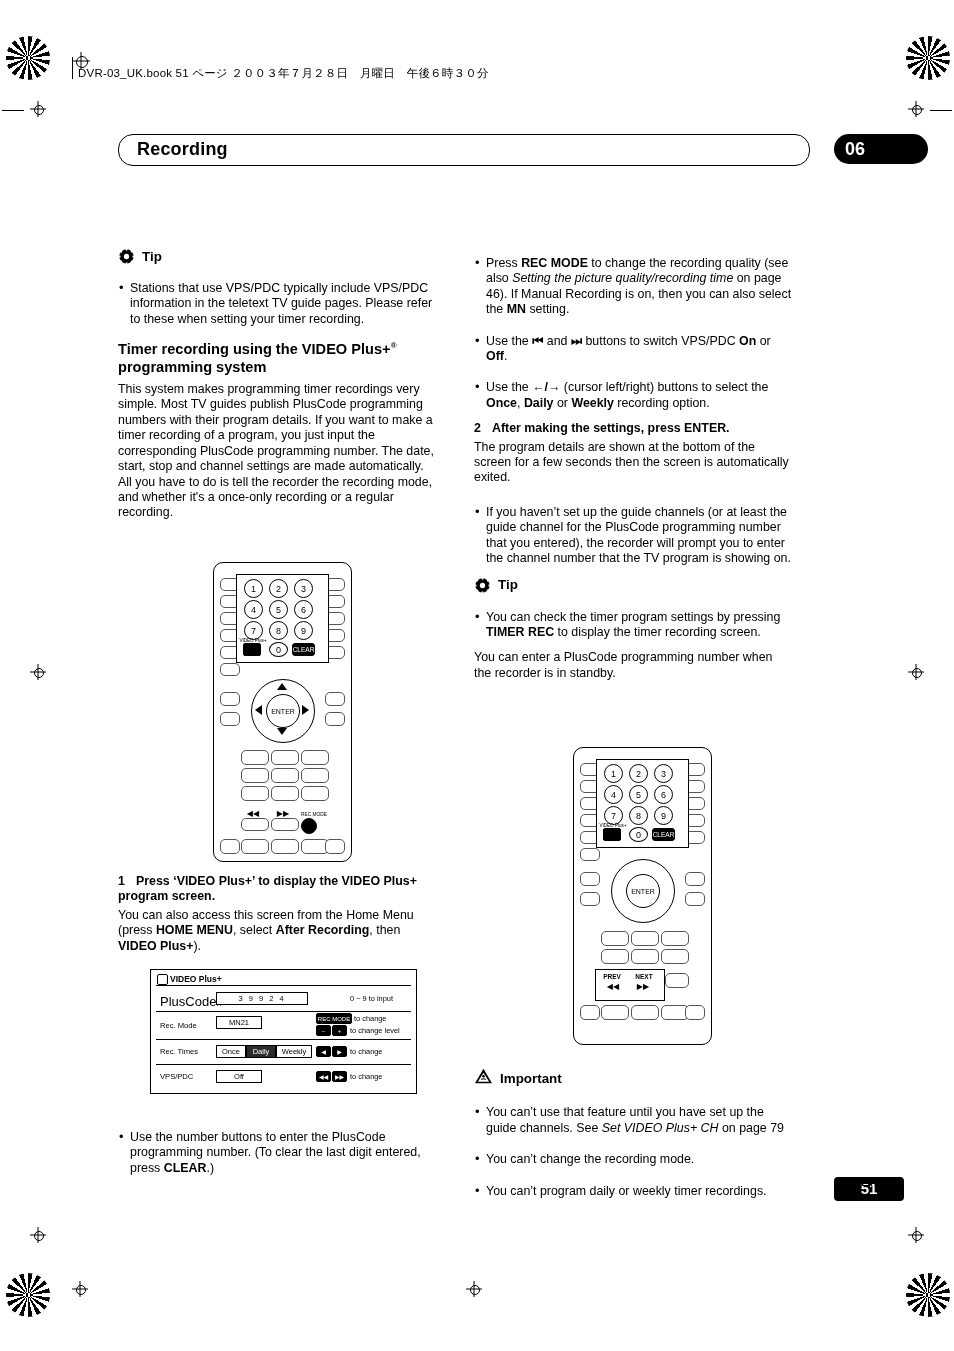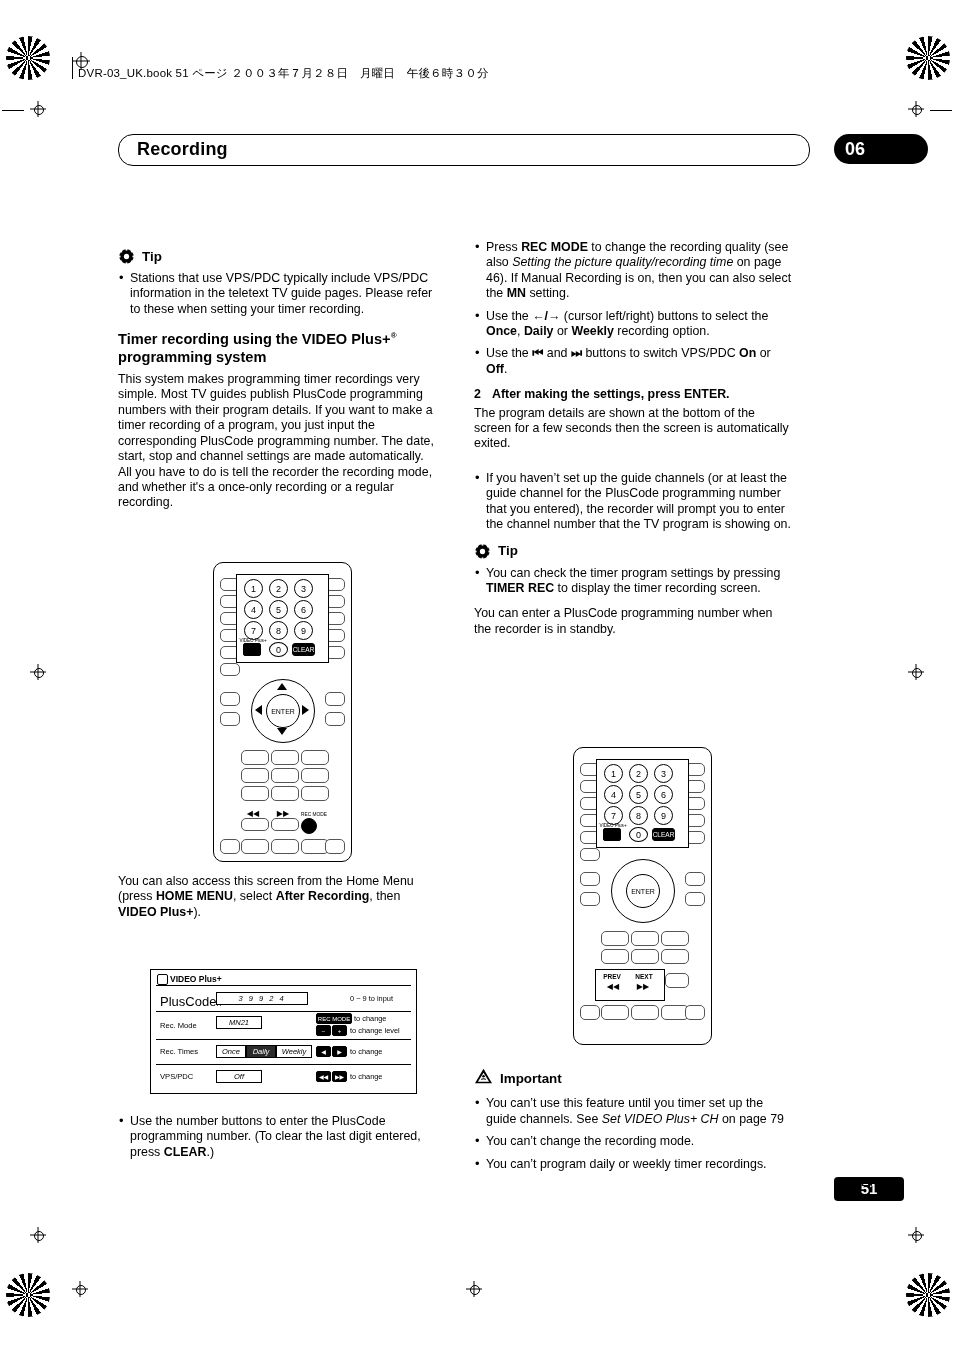--- a/index.html
+++ b/index.html
@@ -35,21 +35,21 @@
 
   
   .col{position:absolute;width:318px;font-size:12.4px;line-height:15.4px;}
   .col-l{left:118px;top:248px;}
   .col-r{left:474px;top:240px;}
 
   h2.sec{font-size:14.6px;font-weight:bold;line-height:17.5px;margin:0 0 6px 0;}
   p{margin:0 0 11px 0;}
   .tight{margin-bottom:4px;}
   ul.bul{list-style:none;margin:0 0 10px 0;padding:0;}
-  ul.bul li{position:relative;padding-left:12px;margin-bottom:7px;}
+  ul.bul li{position:relative;padding-left:12px;margin-bottom:7px;margin-top:16px;}
   ul.bul li:before{content:"\2022";position:absolute;left:1px;top:-1px;font-size:13px;}
   b{font-weight:bold;}
   i{font-style:italic;}
   .sup{font-size:8px;vertical-align:super;}
 
   .tip-head{display:flex;align-items:center;gap:7px;margin:0 0 6px 0;}
   .tip-head .lbl{font-size:13.4px;font-weight:bold;}
   .gear{width:17px;height:17px;position:relative;flex:0 0 auto;}
   .imp-head{display:flex;align-items:center;gap:7px;margin:0 0 7px 0;}
   .imp-head .lbl{font-size:13.4px;font-weight:bold;}
@@ -70,21 +70,21 @@
      display:flex;align-items:center;justify-content:center;font-size:6.5px;}
   .rm-dpad{position:absolute;border:1.3px solid #000;border-radius:50%;background:#fff;}
   .rm-enter{position:absolute;border:1.2px solid #000;border-radius:50%;background:#fff;
      display:flex;align-items:center;justify-content:center;font-size:7px;}
   .tri{position:absolute;width:0;height:0;}
 
   
   .vscreen{position:absolute;left:150px;top:969px;width:265px;height:123px;border:1px solid #000;background:#fff;}
   .vs-title{position:absolute;left:7px;top:4px;font-size:8.5px;font-weight:bold;}
   .vs-field{position:absolute;border:1px solid #000;background:#fff;height:11px;font-size:7.5px;
-    display:flex;align-items:center;justify-content:center;font-style:italic;}
+    display:flex;align-items:center;justify-content:center;}
   .vs-note{position:absolute;font-size:7.4px;}
   .vs-key{position:absolute;border:1px solid #000;background:#000;color:#fff;font-size:6px;
     display:flex;align-items:center;justify-content:center;height:9px;border-radius:2px;}
   .vs-sel{background:#2b2b2b;color:#fff;}
   .vs-line{position:absolute;background:#000;height:1px;}
 
   
   .pgnum-box{position:absolute;left:834px;top:1177px;width:70px;height:24px;background:#000;border-radius:4px;}
   .pgnum{position:absolute;left:834px;top:1180px;width:70px;text-align:center;color:#fff;font-size:15px;font-weight:bold;}
   .pglang{position:absolute;left:834px;top:1174px;width:70px;text-align:center;font-size:13px;}
@@ -230,20 +230,23 @@
     <div class="rm-btn dark round" style="left:88px;top:256px;width:14px;height:14px;"></div>
 
     <div class="rm-btn" style="left:28px;top:277px;width:26px;height:13px;"></div>
     <div class="rm-btn" style="left:58px;top:277px;width:26px;height:13px;"></div>
     <div class="rm-btn" style="left:88px;top:277px;width:26px;height:13px;"></div>
     <div class="rm-btn" style="left:7px;top:277px;width:18px;height:13px;"></div>
     <div class="rm-btn" style="left:112px;top:277px;width:18px;height:13px;"></div>
   </div>
 
   <div class="col" style="left:118px;top:874px;">
+    <div class="step">
+      <span class="n">1</span><span>Press ‘VIDEO Plus+’ to display the VIDEO Plus+ program screen.</span>
+    </div>
     <p class="tight">
       <span>You can also access this screen from the Home Menu (press </span><b>HOME MENU</b><span>, select </span><b>After Recording</b><span>, then </span><b>VIDEO Plus+</b><span>).</span>
     </p>
   </div>
 
   <div class="vscreen">
     <div style="position:absolute;left:6px;top:4px;width:9px;height:9px;border:1px solid #000;border-radius:2px;"></div>
     <div class="vs-title" style="left:19px;">VIDEO Plus+</div>
     <div class="vs-line" style="left:5px;top:15px;width:255px;"></div>
 
@@ -293,24 +296,24 @@
     </ul>
   </div>
 
   <div class="col col-r">
 
     <ul class="bul">
       <li>
         <span>Press </span><b>REC MODE</b><span> to change the recording quality (see also </span><i>Setting the picture quality/recording time</i><span> on page 46). If Manual Recording is on, then you can also select the </span><b>MN</b><span> setting.</span>
       </li>
       <li>
+        <span>Use the </span><b>⏮</b><span> and </span><b>⏭</b><span> buttons to switch VPS/PDC </span><b>On</b><span> or </span><b>Off</b><span>.</span>
+      </li>
+      <li>
         <span>Use the </span><b>←/→</b><span> (cursor left/right) buttons to select the </span><b>Once</b><span>, </span><b>Daily</b><span> or </span><b>Weekly</b><span> recording option.</span>
-      </li>
-      <li>
-        <span>Use the </span><b>⏮</b><span> and </span><b>⏭</b><span> buttons to switch VPS/PDC </span><b>On</b><span> or </span><b>Off</b><span>.</span>
       </li>
     </ul>
 
     <div class="step">
       <span class="n">2</span><span>After making the settings, press ENTER.</span>
     </div>
     <p class="tight" style="margin-bottom:19px;">The program details are shown at the bottom of the screen for a few seconds then the screen is automatically exited.</p>
 
     <ul class="bul">
       <li>If you haven’t set up the guide channels (or at least the guide channel for the PlusCode programming number that you entered), the recorder will prompt you to enter the channel number that the TV program is showing on.</li>
@@ -414,21 +417,21 @@
           <path d="M11 1 L21 18 L1 18 Z" fill="#000"></path>
           <path d="M11 5.5 L17.6 16.3 L4.4 16.3 Z" fill="#fff"></path>
           <circle cx="11" cy="9.6" r="1.5" fill="#000"></circle>
           <path d="M8.4 13.6 q2.6 -2 5.2 0" stroke="#000" stroke-width="1.3" fill="none"></path>
         </svg>
       </span>
       <span class="lbl">Important</span>
     </div>
     <ul class="bul">
       <li>
-        <span>You can’t use this feature until you timer set up the guide channels. See </span><i>Set VIDEO Plus+ CH</i><span> on page 79</span>
+        <span>You can’t use that feature until you have set up the guide channels. See </span><i>Set VIDEO Plus+ CH</i><span> on page 79</span>
       </li>
       <li>You can’t change the recording mode.</li>
       <li>You can’t program daily or weekly timer recordings.</li>
     </ul>
   </div>
 
   <div class="pgnum-box"></div>
   <div class="pgnum">51</div>
   <div class="pglang">En</div>
 

